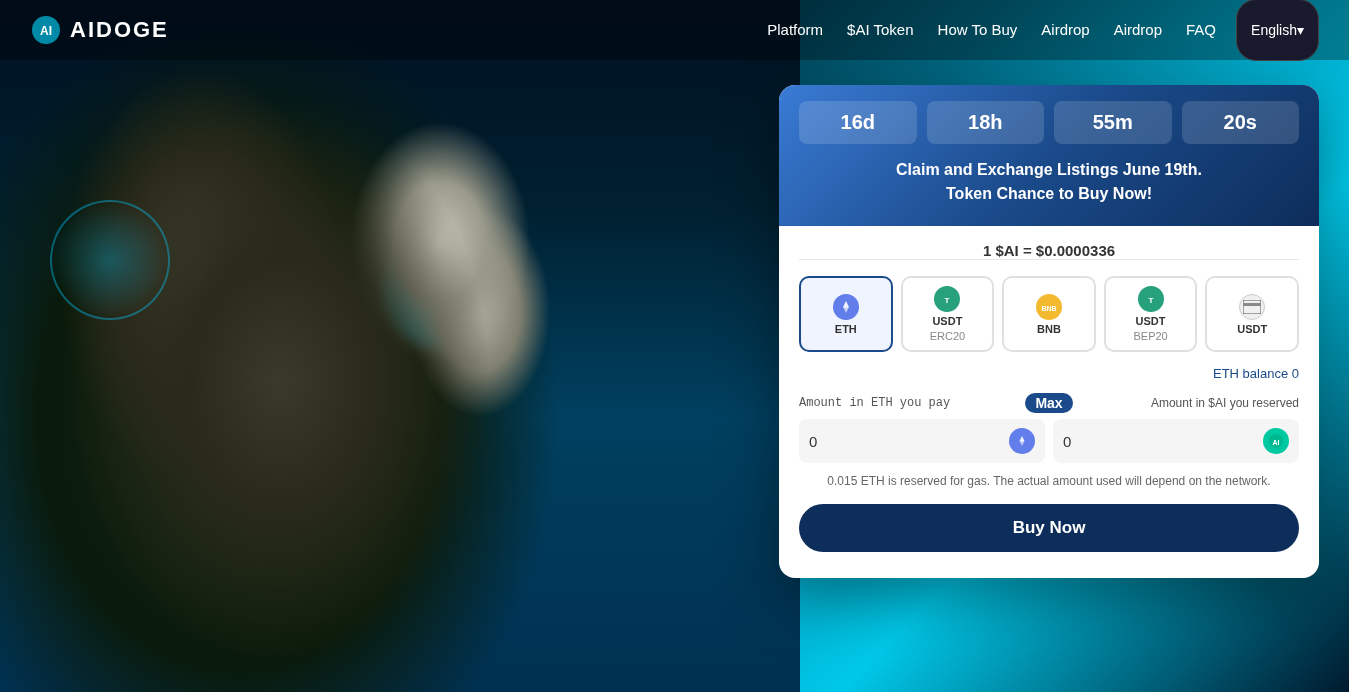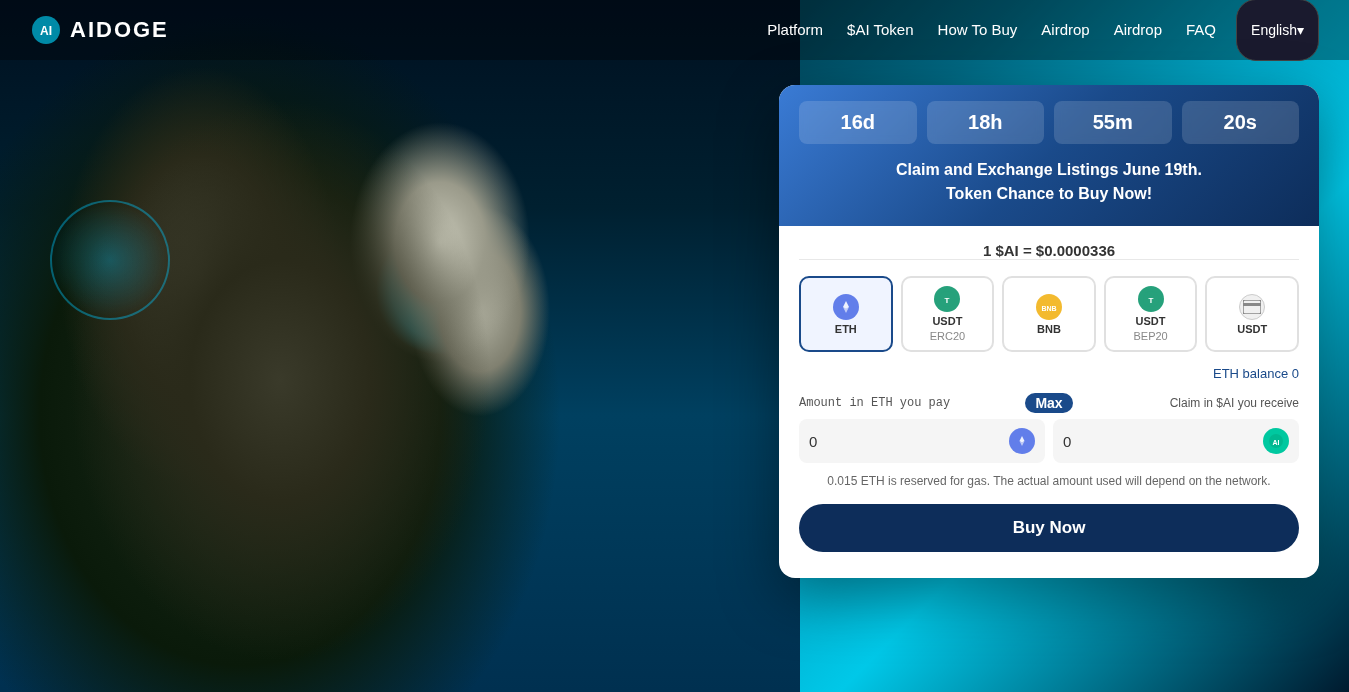--- a/index.html
+++ b/index.html
@@ -447,21 +447,21 @@
     </div>
 
     
     <div class="balance-display">ETH balance 0</div>
 
     
     <div class="amount-section">
       <div class="amount-labels">
         <span class="amount-label-pay">Amount in ETH you pay</span>
         <span class="amount-label-max">Max</span>
-        <span class="amount-label-receive">Claim in $AI you receive</span>
+        <span class="amount-label-receive">Amount in $AI you reserved</span>
       </div>
       <div class="amount-inputs">
         <div class="amount-input-wrapper">
           <input class="amount-input" type="text" value="0" style="">
           <div class="input-icon eth-input-icon">
             <svg width="14" height="14" viewBox="0 0 14 14">
                 <circle cx="7" cy="7" r="7" fill="#627eea"></circle>
                 <polygon points="7,2 9.5,7 7,8.5 4.5,7" fill="white" opacity="0.9"></polygon>
                 <polygon points="7,8.5 9.5,7 7,12 4.5,7" fill="white" opacity="0.6"></polygon>
               </svg>

